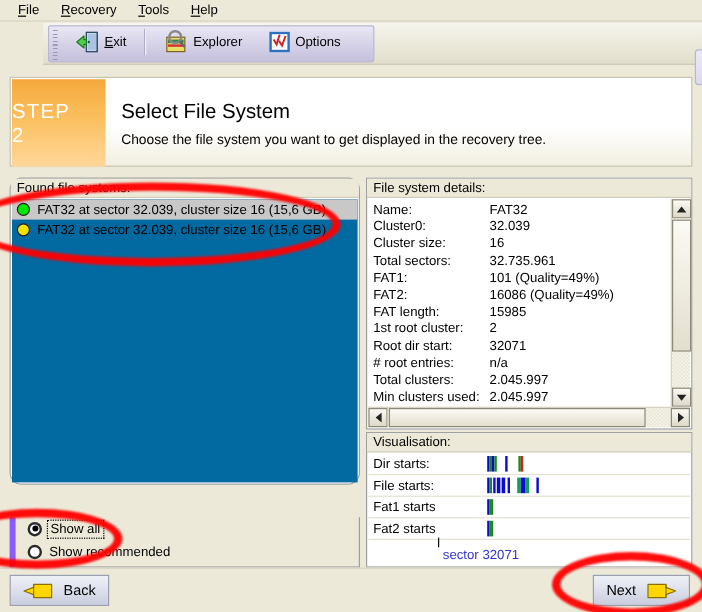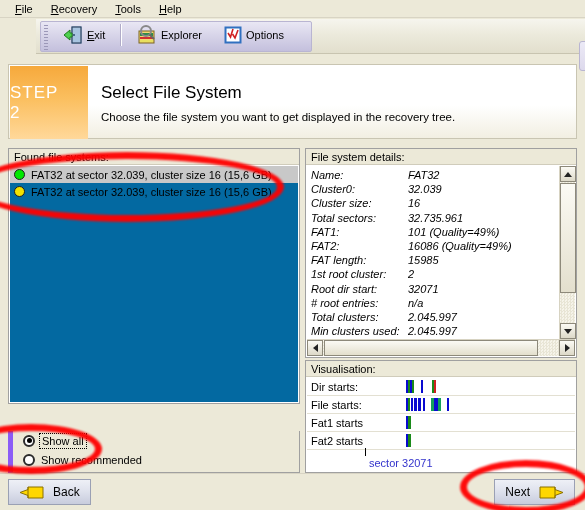--- a/index.html
+++ b/index.html
@@ -54,41 +54,41 @@
   .step-num{font-size:17px;color:#fff;line-height:20px;}
   .hdr-title{position:absolute;left:92px;top:18px;font-size:17px;color:#000;}
   .hdr-sub{position:absolute;left:92px;top:46px;font-size:11.5px;color:#000;}
 
   
   .grpbox{position:absolute;background:#fff;border:1px solid #a0a0a0;box-sizing:border-box;}
   .grphdr{height:16px;line-height:16px;padding-left:5px;font-size:11px;color:#000;
           background:#ece9d8;border-bottom:1px solid #d0ccbb;box-sizing:border-box;}
 
   
-  #left-panel{left:8px;top:148px;width:292px;height:256px;}
+  #left-panel{left:8px;top:148px;width:292px;height:256px;border-radius:10px;}
   .fslist{position:absolute;left:1px;top:17px;right:1px;bottom:1px;background:#0369a1;overflow:hidden;}
   .fsitem{height:17px;display:flex;align-items:center;gap:6px;padding:0 4px;box-sizing:border-box;
           font-size:11px;cursor:default;}
   .fsitem.sel{background:#c8c8c8;}
   .dot{width:11px;height:11px;border-radius:50%;border:1px solid #202020;flex:none;box-sizing:border-box;}
 
   
   #radio-panel{position:absolute;left:8px;top:431px;width:292px;height:42px;
                background:#ece9d8;border-left:5px solid #8b5cf6;border-right:1px solid #a0a0a0;
                border-bottom:1px solid #a0a0a0;box-sizing:border-box;}
   .radiorow{display:flex;align-items:center;gap:6px;height:19px;padding-left:10px;font-size:11px;cursor:default;}
   .radio{width:12px;height:12px;border-radius:50%;border:2px solid #2b2b2b;background:#fff;
          box-sizing:border-box;display:flex;align-items:center;justify-content:center;flex:none;}
   .radio .pip{width:5px;height:5px;border-radius:50%;background:#000;}
   .focusrect{outline:1px dotted #000;outline-offset:1px;padding:0 1px;}
 
   
   #details-panel{left:305px;top:148px;width:272px;height:210px;}
   .detbody{position:absolute;left:1px;top:17px;right:1px;bottom:1px;background:#fff;overflow:hidden;}
-  .detrows{position:absolute;left:4px;top:2px;right:18px;font-style:italic;}
+  .detrows{position:absolute;left:4px;top:2px;right:18px;}
   .detrow{display:flex;height:14.2px;line-height:14.2px;font-size:11px;}
   .detkey{width:97px;flex:none;white-space:nowrap;}
   .detval{white-space:nowrap;}
 
   
   .vsb{position:absolute;right:1px;top:17px;width:16px;bottom:18px;background:#f1efe2;border-left:1px solid #d7d3c2;box-sizing:border-box;}
   .hsb{position:absolute;left:1px;right:1px;bottom:1px;height:17px;background:#f1efe2;border-top:1px solid #d7d3c2;box-sizing:border-box;}
   .sbbtn{background:linear-gradient(to bottom,#fbfaf4,#ddd9c8);border:1px solid #8d897a;
          box-sizing:border-box;display:flex;align-items:center;justify-content:center;}
   .sbthumb{background:linear-gradient(to bottom,#fbfaf4,#e3dfcd);border:1px solid #8d897a;box-sizing:border-box;}

